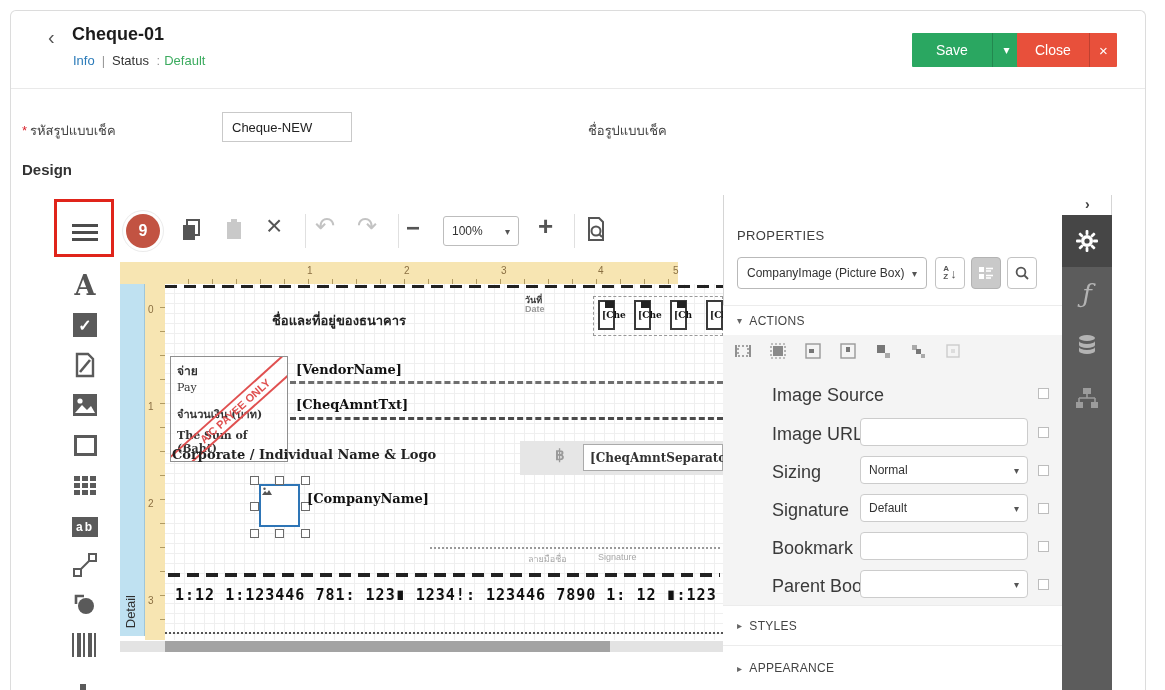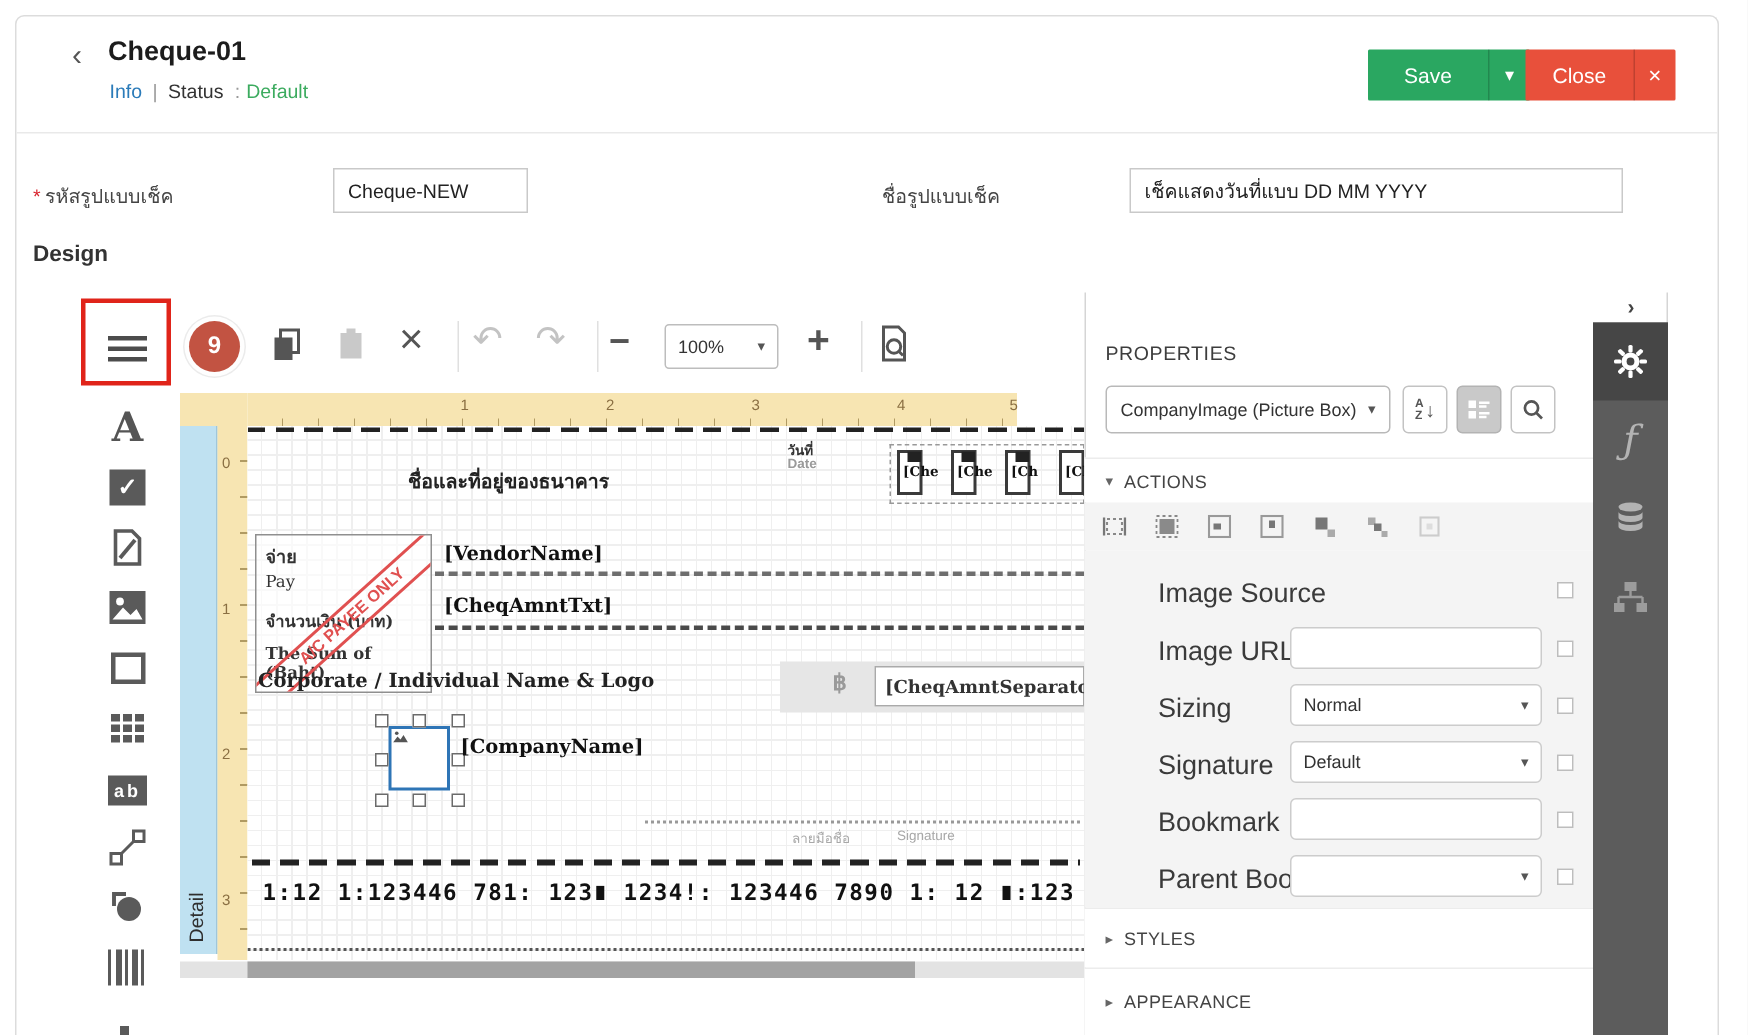--- a/index.html
+++ b/index.html
@@ -134,21 +134,20 @@
     <span class="main" style="padding:0 18px;">Close</span>
     <span class="side" style="font-size:15px;">×</span>
   </div>
   <div class="abs hdr-line"></div>
 
   <div class="abs flabel" style="left:22px;">
     <span class="req">*</span><span>รหัสรูปแบบเช็ค</span>
   </div>
   <input class="abs finput" style="left: 222px; width: 130px;" value="Cheque-NEW">
   <div class="abs flabel" style="left:588px;">ชื่อรูปแบบเช็ค</div>
-  <input class="abs finput" style="left: 753px; width: 329px;" value="เช็คแสดงวันที่แบบ DD MM YYYY">
   <div class="abs design-h">Design</div>
 
   <div class="abs bars" style="left:72px; top:220px;">
       <i></i>
       <i></i>
       <i></i>
     </div>
 
   <div class="abs tb-icon" style="left:178px; top:217px;">
     <svg width="26" height="26" viewBox="0 0 26 26">

